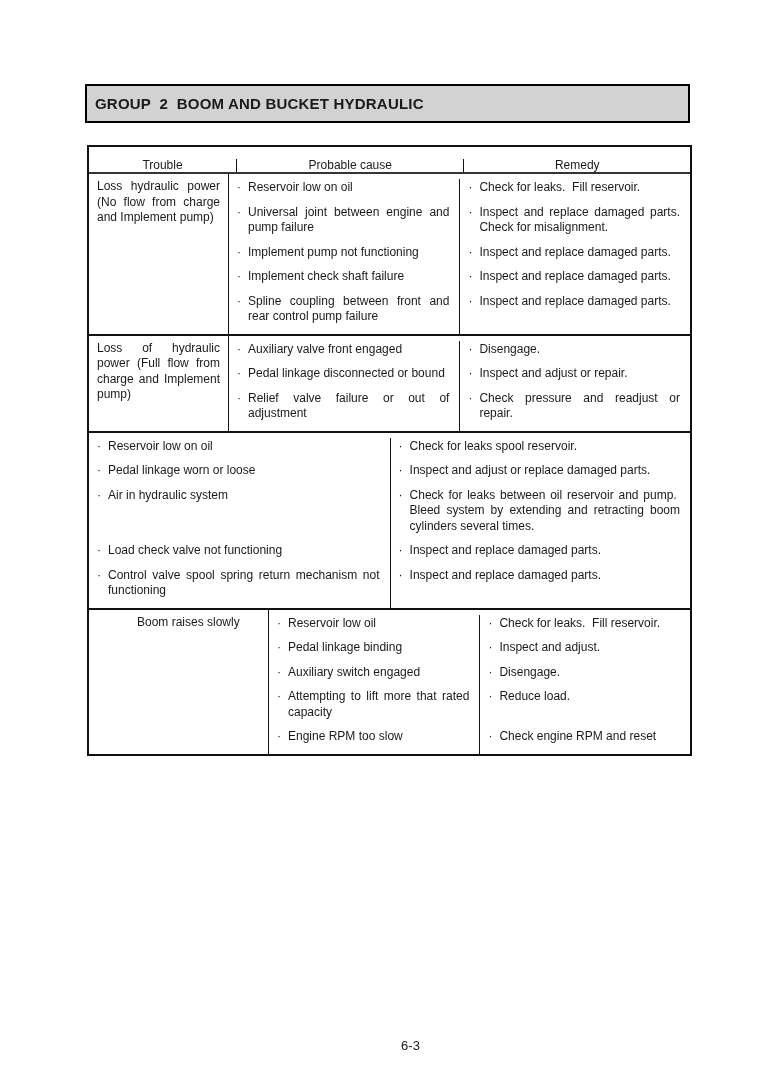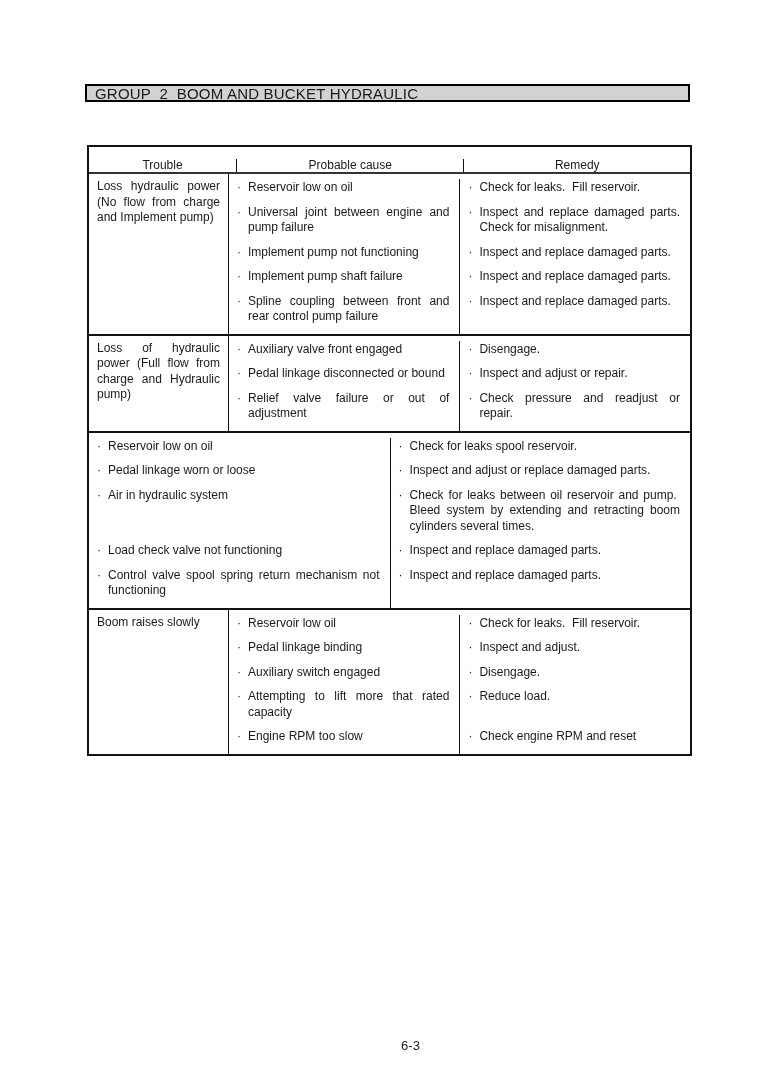--- a/index.html
+++ b/index.html
@@ -15,29 +15,29 @@
     font-family: "Liberation Sans", sans-serif;
     color: #1a1a1a;
     overflow: hidden;
   }
   
   .title-bar {
     position: absolute;
     left: 85px;
     top: 84px;
     width: 605px;
-    height: 18px;
+    height: 39px;
     box-sizing: border-box;
     background: #d2d2d2;
     border: 2px solid #000000;
     display: flex;
     align-items: center;
     padding-left: 8px;
     font-size: 15px;
-    font-weight: normal;
+    font-weight: bold;
     letter-spacing: 0.2px;
     white-space: pre;
   }
   
   .ts-table {
     position: absolute;
     left: 87px;
     top: 145px;
     width: 605px;
     box-sizing: border-box;
@@ -58,21 +58,21 @@
     margin-top: 12px;
   }
   .col-trouble { width: 148px; flex: none; }
   .hcell.col-trouble { border-right: 1px solid #111111; }
   .hcell.col-cause   { flex: 1.004; border-right: 1px solid #111111; }
   .hcell.col-remedy  { flex: 1; text-align: center; }
   .ts-row {
     display: flex;
     border-bottom: 2px solid #111111;
   }
-  .ts-row:last-child { border-bottom: none; }
+  .ts-row:last-child { border-bottom: none; padding-left: 40px; }
   .trouble-cell {
     width: 140px;
     flex: none;
     box-sizing: border-box;
     border-right: 1px solid #111111;
     padding: 5px 8px 8px 8px;
     text-align: justify;
   }
   .pairs {
     flex: 1;
@@ -163,21 +163,21 @@
     </div>
     <div class="pair-cell remedy-cell">
       <span class="bullet">·</span>
       <span class="item-text">Inspect and replace damaged parts.</span>
     </div>
   </div>
 
   <div class="pair">
     <div class="pair-cell cause-cell">
       <span class="bullet">·</span>
-      <span class="item-text">Implement pump shaft failure</span>
+      <span class="item-text">Implement check shaft failure</span>
     </div>
     <div class="pair-cell remedy-cell">
       <span class="bullet">·</span>
       <span class="item-text">Inspect and replace damaged parts.</span>
     </div>
   </div>
 
   <div class="pair">
     <div class="pair-cell cause-cell">
       <span class="bullet">·</span>
@@ -185,21 +185,21 @@
     </div>
     <div class="pair-cell remedy-cell">
       <span class="bullet">·</span>
       <span class="item-text">Inspect and replace damaged parts.</span>
     </div>
   </div>
 </div>
   </div>
 
   <div class="ts-row">
-    <div class="trouble-cell">Loss of hydraulic power (Full flow from charge and Hydraulic pump)</div>
+    <div class="trouble-cell">Loss of hydraulic power (Full flow from charge and Implement pump)</div>
     <div class="pairs">
   <div class="pair">
     <div class="pair-cell cause-cell">
       <span class="bullet">·</span>
       <span class="item-text">Auxiliary valve front engaged</span>
     </div>
     <div class="pair-cell remedy-cell">
       <span class="bullet">·</span>
       <span class="item-text">Disengage.</span>
     </div>

